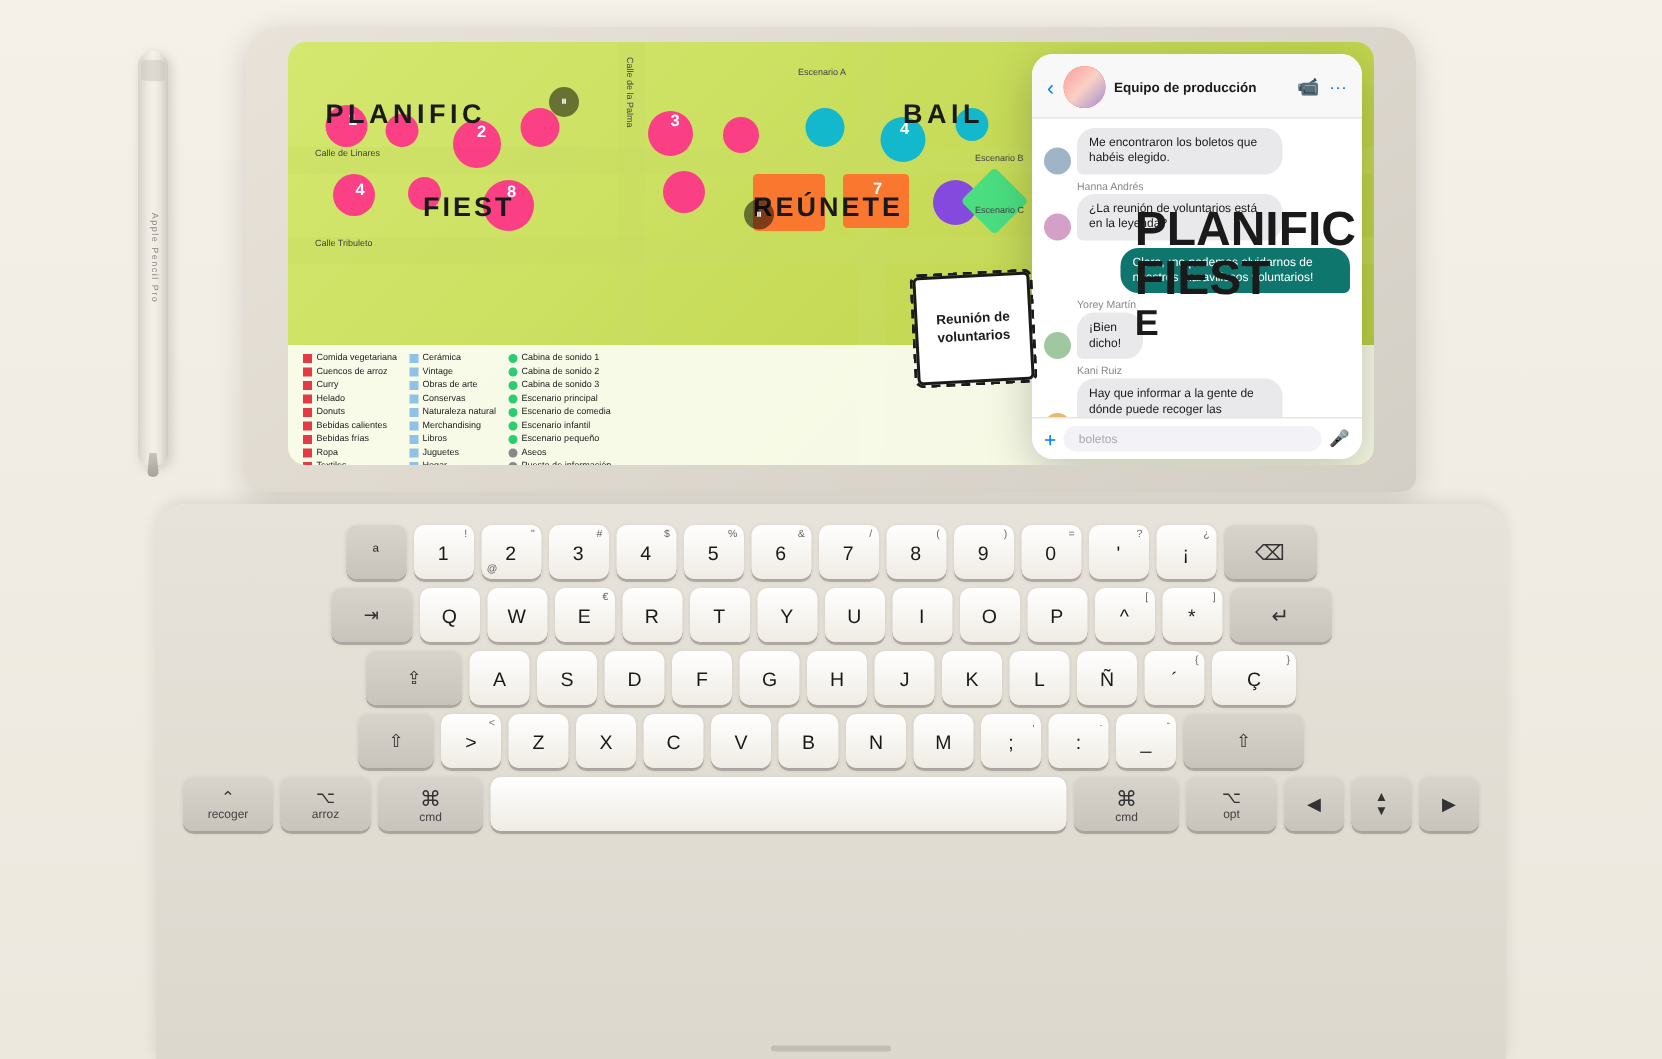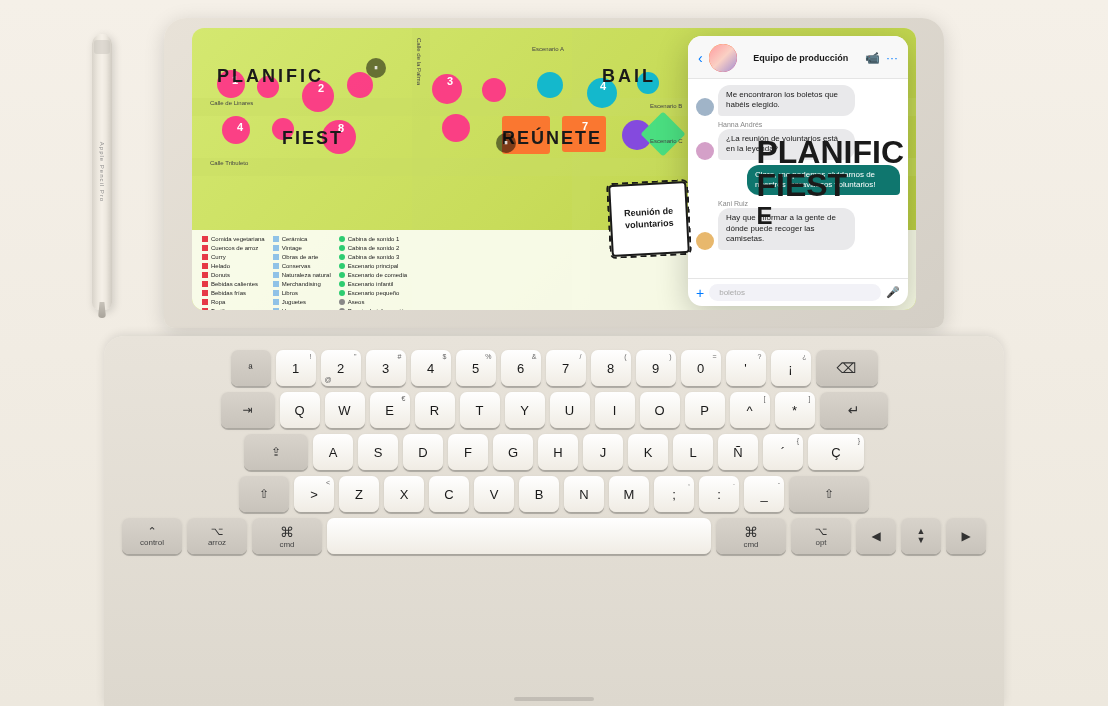--- a/index.html
+++ b/index.html
@@ -165,21 +165,20 @@
       font-size: 10px;
       color: white;
       overflow: hidden;
     }
 
     .messages-group-name {
       flex: 1;
       font-size: 9px;
       font-weight: 600;
       color: #1a1a1a;
-      text-align: center;
     }
 
     .messages-video-icon {
       color: #007AFF;
       font-size: 12px;
     }
 
     .messages-dots {
       color: #007AFF;
       font-size: 12px;
@@ -709,20 +708,27 @@
               <div class="msg-content">
                 <div class="msg-sender">Hanna Andrés</div>
                 <div class="msg-bubble msg-received">¿La reunión de voluntarios está en la leyenda?</div>
               </div>
             </div>
 
             <div style="display:flex;flex-direction:column;align-items:flex-end;">
               <div class="msg-bubble msg-sent">Claro, ¡no podemos olvidarnos de nuestros maravillosos voluntarios!</div>
             </div>
 
+            <div class="msg-row">
+              <div class="msg-avatar" style="background:#a0c8a0;"></div>
+              <div class="msg-content">
+                <div class="msg-sender">Yorey Martín</div>
+                <div class="msg-bubble msg-received">¡Bien dicho!</div>
+              </div>
+            </div>
 
             <div class="msg-row">
               <div class="msg-avatar" style="background:#e8b86d;"></div>
               <div class="msg-content">
                 <div class="msg-sender">Kani Ruiz</div>
                 <div class="msg-bubble msg-received">Hay que informar a la gente de dónde puede recoger las camisetas.</div>
               </div>
             </div>
 
           </div>
@@ -939,21 +945,21 @@
           <span class="key-main">_</span>
         </div>
         <div class="key key-modifier" style="width:80px;height:36px;">
           <span class="key-main" style="font-size:12px;">⇧</span>
         </div>
       </div>
 
       <div class="keyboard-row">
         <div class="key key-modifier" style="width:60px;height:36px;flex-direction:column;gap:0;">
           <span style="font-size:11px;">⌃</span>
-          <span style="font-size:8px;color:#444;">control</span>
+          <span style="font-size:8px;color:#444;">recoger</span>
         </div>
         <div class="key key-modifier" style="width:60px;height:36px;flex-direction:column;gap:0;">
           <span style="font-size:11px;">⌥</span>
           <span style="font-size:8px;color:#444;">arroz</span>
         </div>
         <div class="key key-modifier" style="width:70px;height:36px;flex-direction:column;gap:0;">
           <span style="font-size:14px;">⌘</span>
           <span style="font-size:8px;color:#444;">cmd</span>
         </div>
         <div class="key key-space" style="width:265px;height:36px;"></div>

